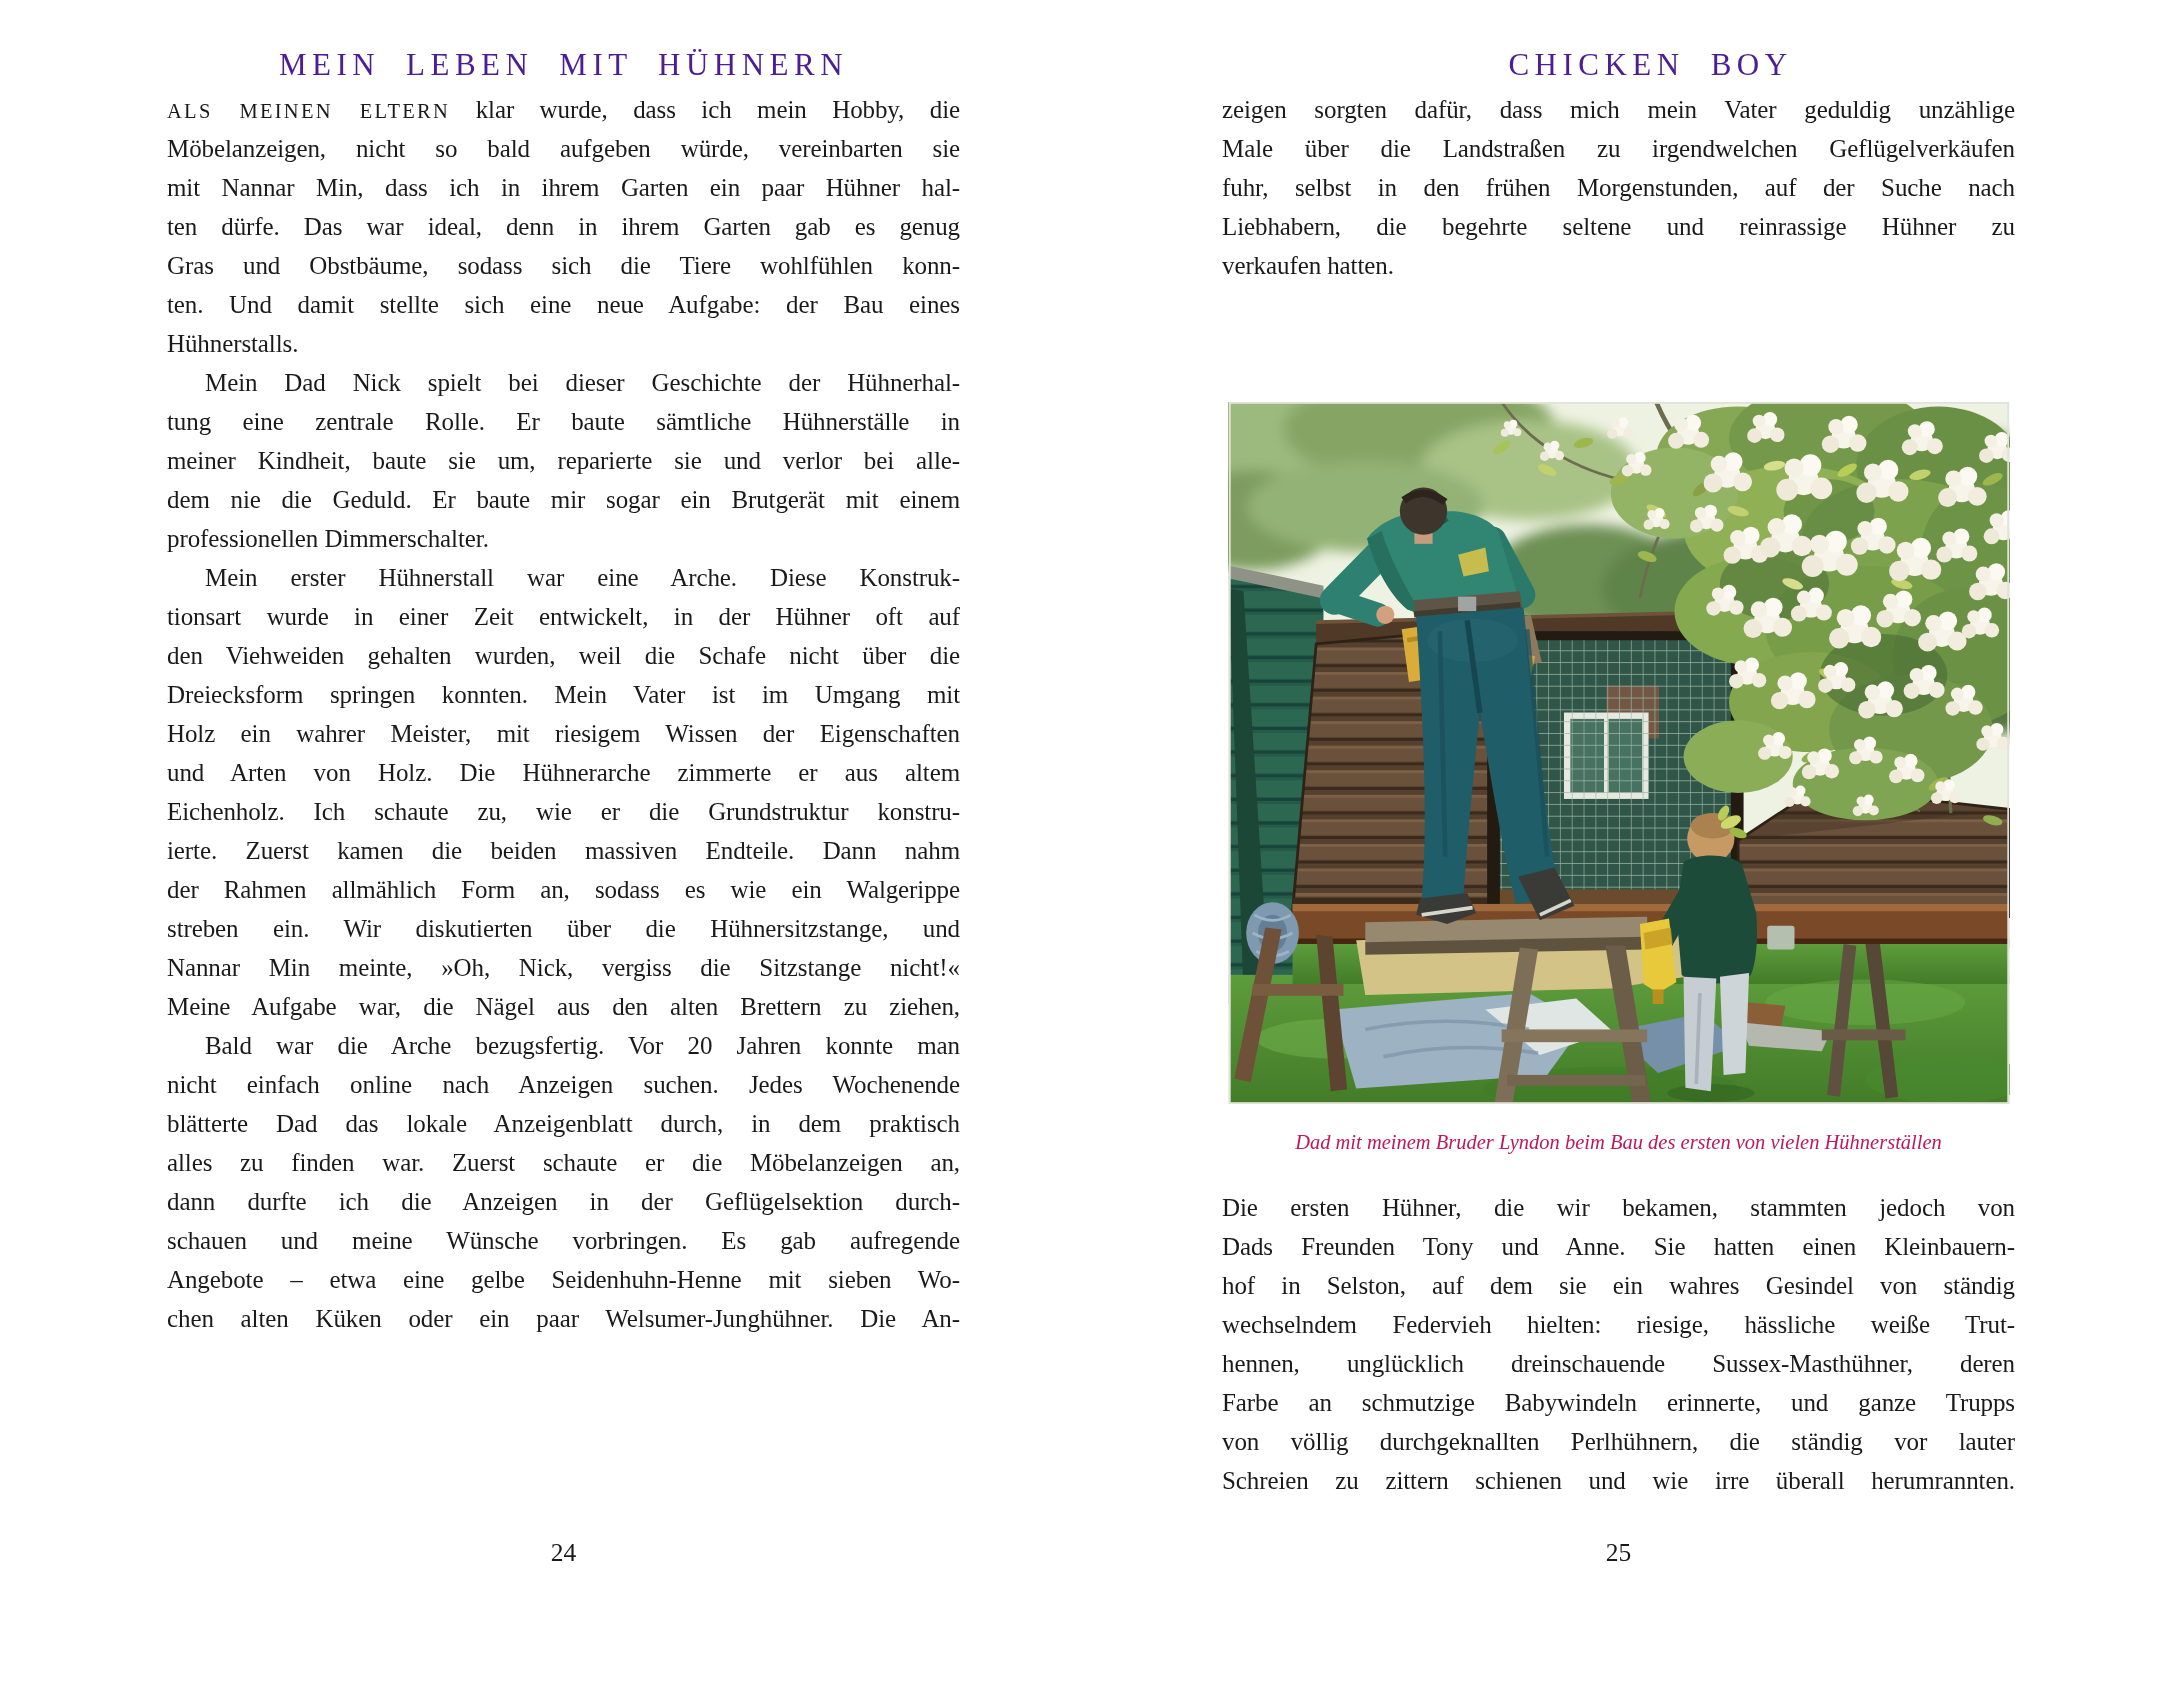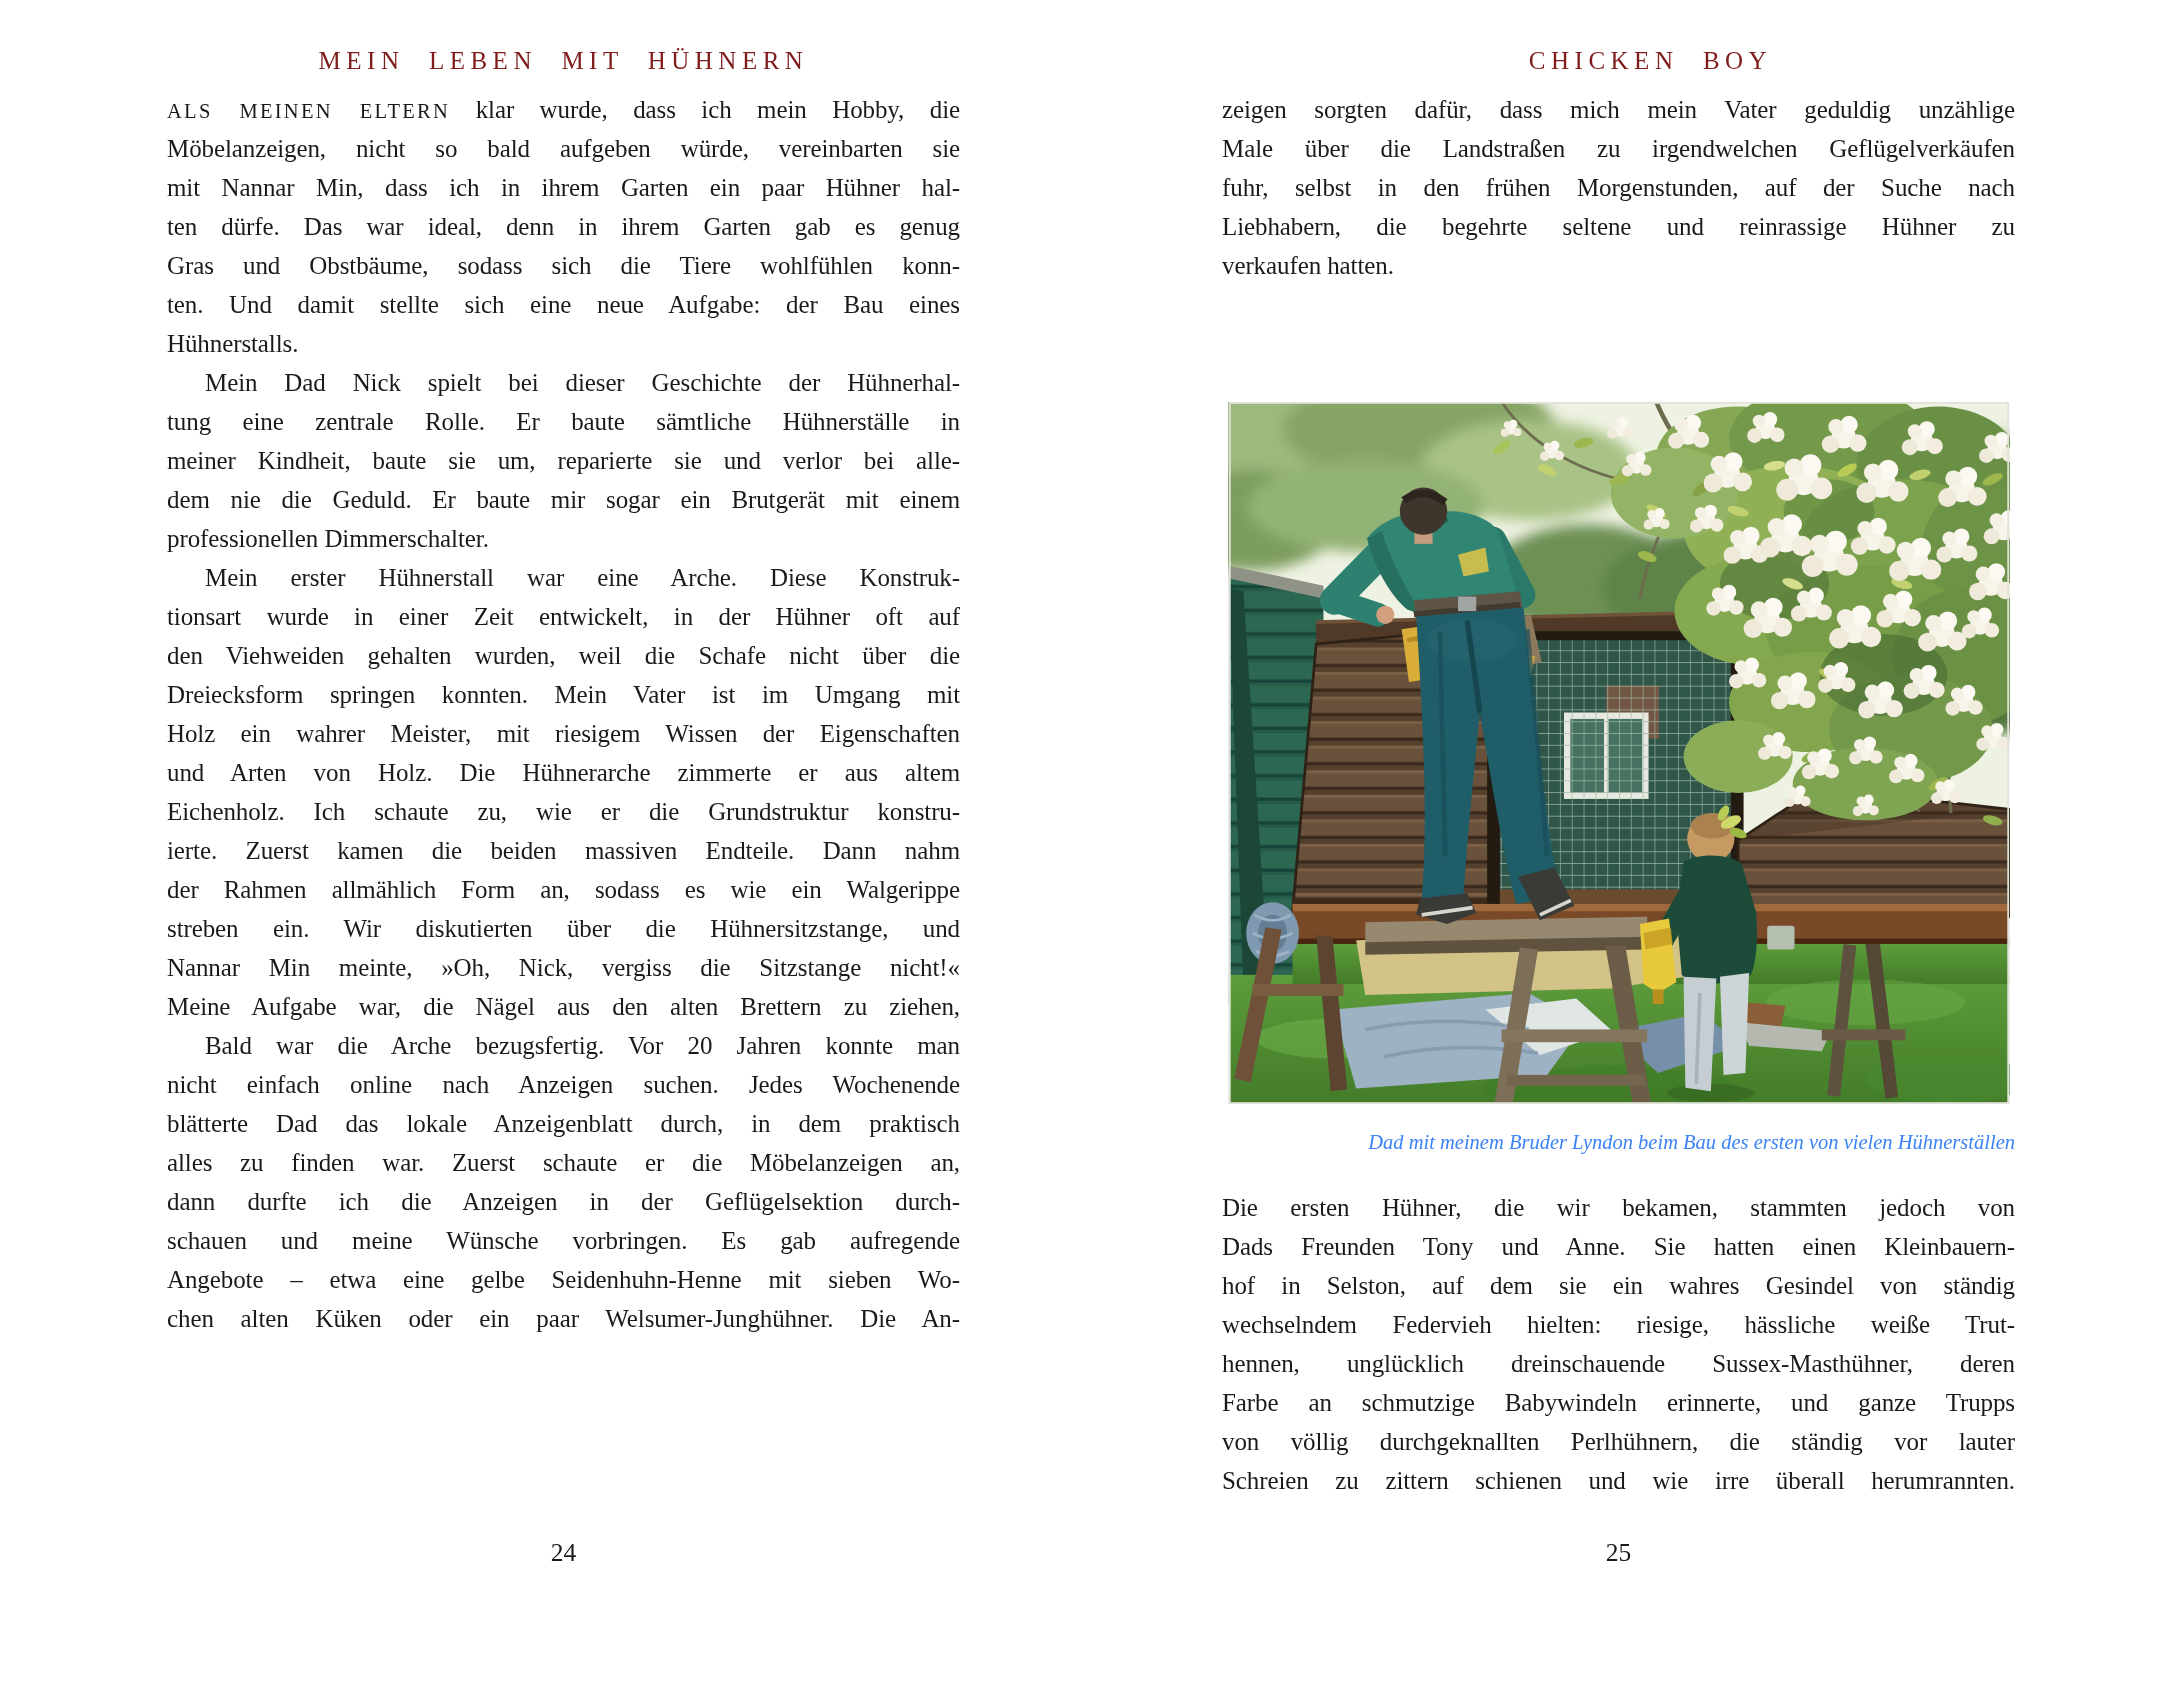--- a/index.html
+++ b/index.html
@@ -2,21 +2,21 @@
 <html lang="de" style="font-size:14.5px"><head>
 <meta charset="utf-8">
 <style>
   html,body { margin:0; padding:0; background:#ffffff; }
   .spread {
     position:relative; width:2182px; height:1685px; background:#ffffff;
     font-family:"Liberation Serif", serif; color:#1a1a1a; overflow:hidden;
   }
   .running-head {
     position:absolute; top:47px; width:793px; text-align:center;
-    font-size:25px; letter-spacing:5.5px; word-spacing:12.7px; color:#7f1d1d;
+    font-size:31px; letter-spacing:5.5px; word-spacing:12.7px; color:#4c1d95;
   }
   .rh-left  { left:167px; }
   .rh-right { left:1254px; }
   .body-text {
     position:absolute; width:793px; font-size:25px; letter-spacing:-0.1px;
   }
   .line {
     height:39px; line-height:29px; overflow:hidden;
     text-align:justify; text-align-last:justify;
   }
@@ -26,21 +26,21 @@
   #body-left        { left:167px;  top:95px; }
   #body-right-top   { left:1222px; top:95px; }
   #body-right-bottom{ left:1222px; top:1193px; }
   figure.photo {
     position:absolute; left:1228px; top:402px; width:782px; height:702px;
     margin:0; padding:0;
   }
   figure.photo svg { display:block; }
   .caption {
     position:absolute; left:1222px; top:1131px; width:793px;
-    font-style:italic; font-size:20.5px; text-align:right; color:#3b82f6;
+    font-style:italic; font-size:20.5px; text-align:center; color:#be185d;
   }
   .page-number {
     position:absolute; top:1538px; width:793px; text-align:center; font-size:25.5px;
   }
   .pn-left  { left:167px; }
   .pn-right { left:1222px; }
 </style>
 </head>
 <body>
 

